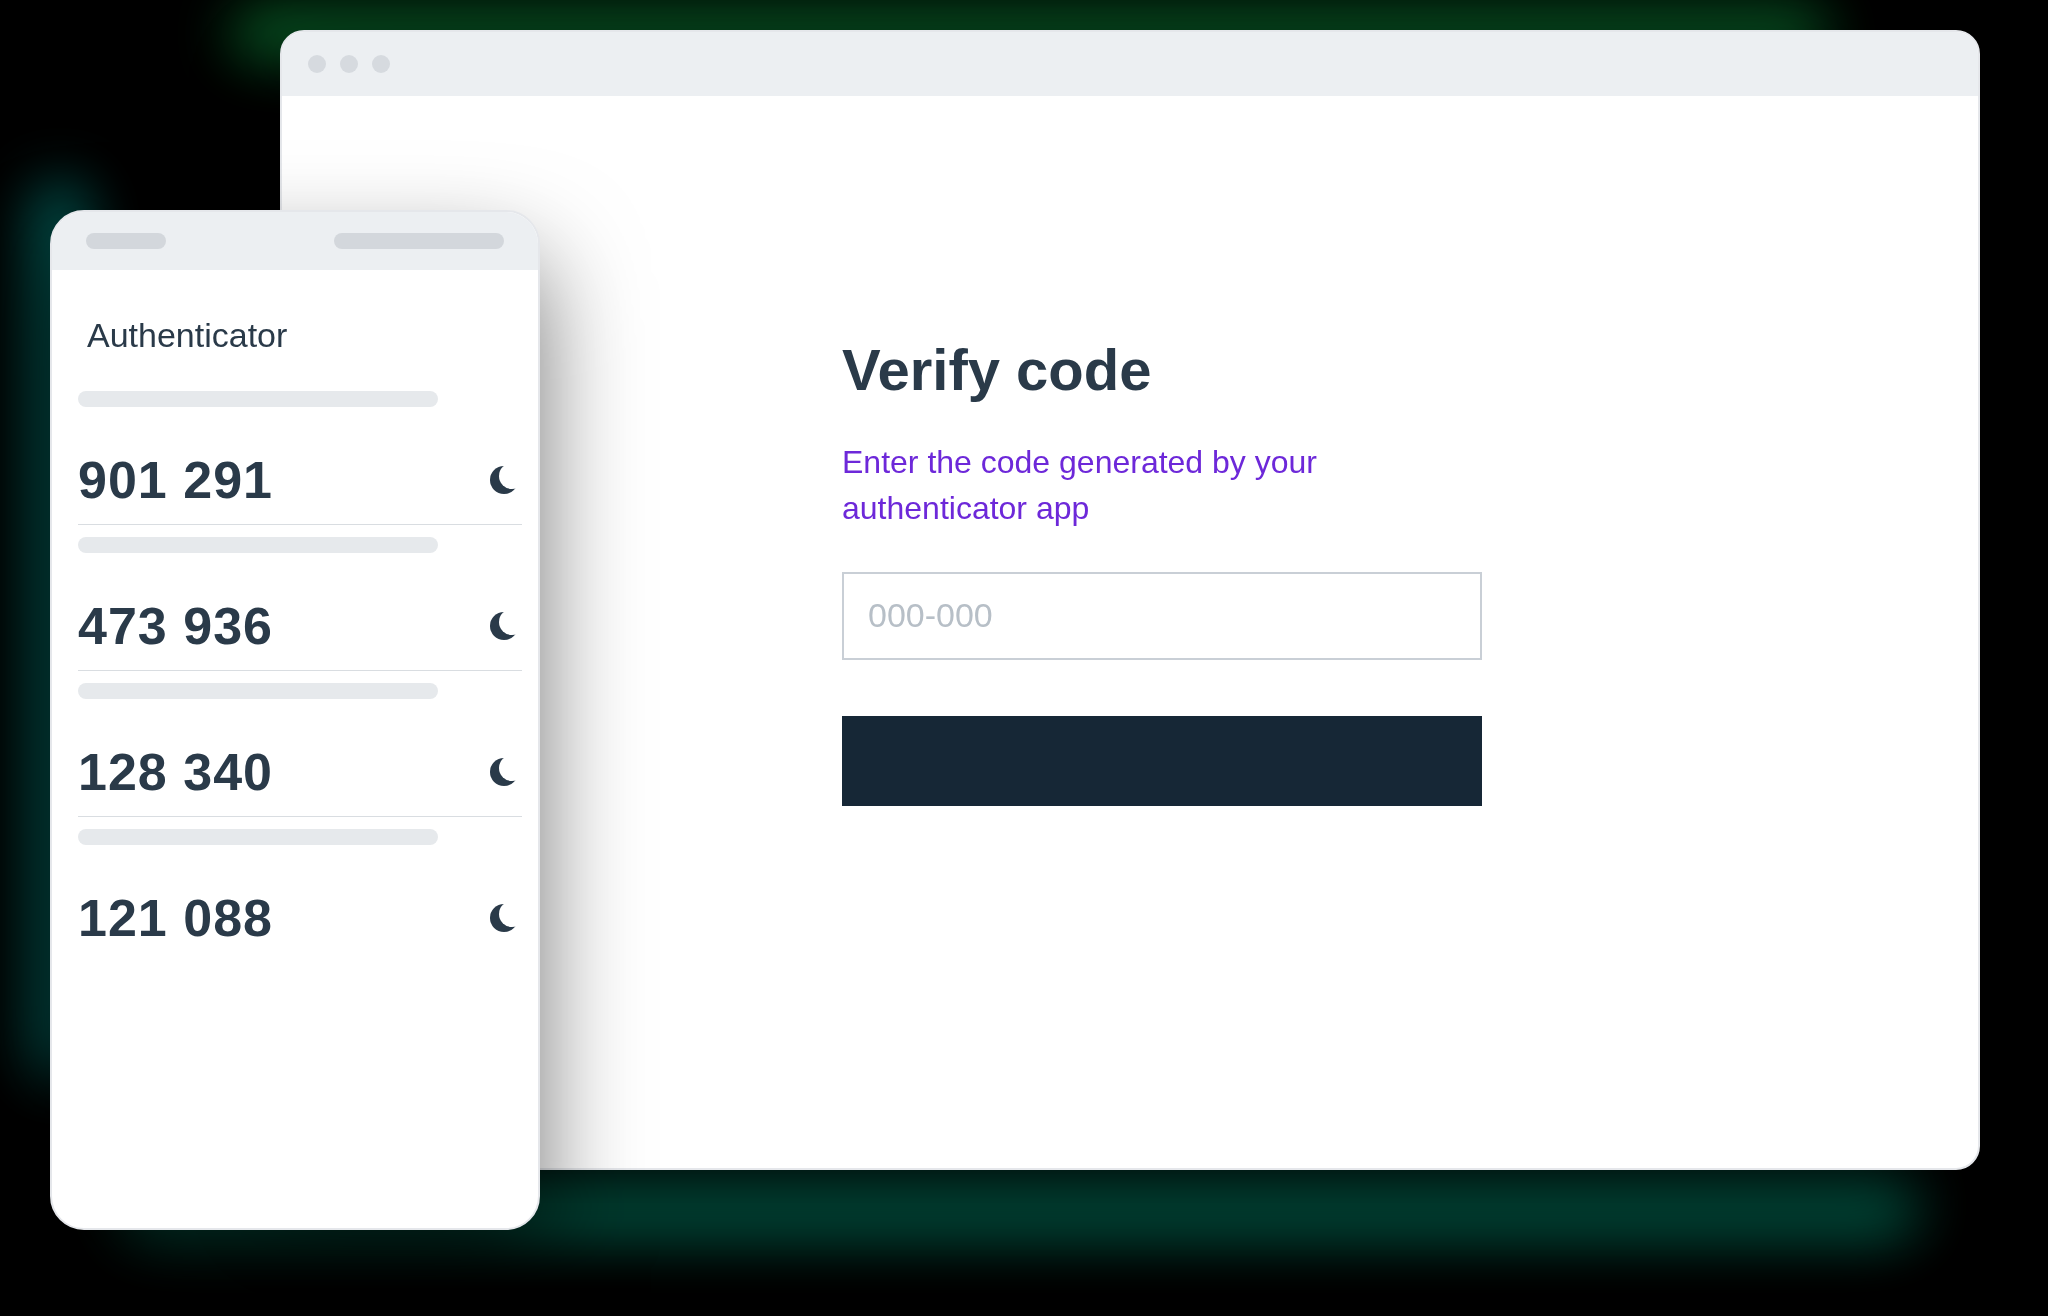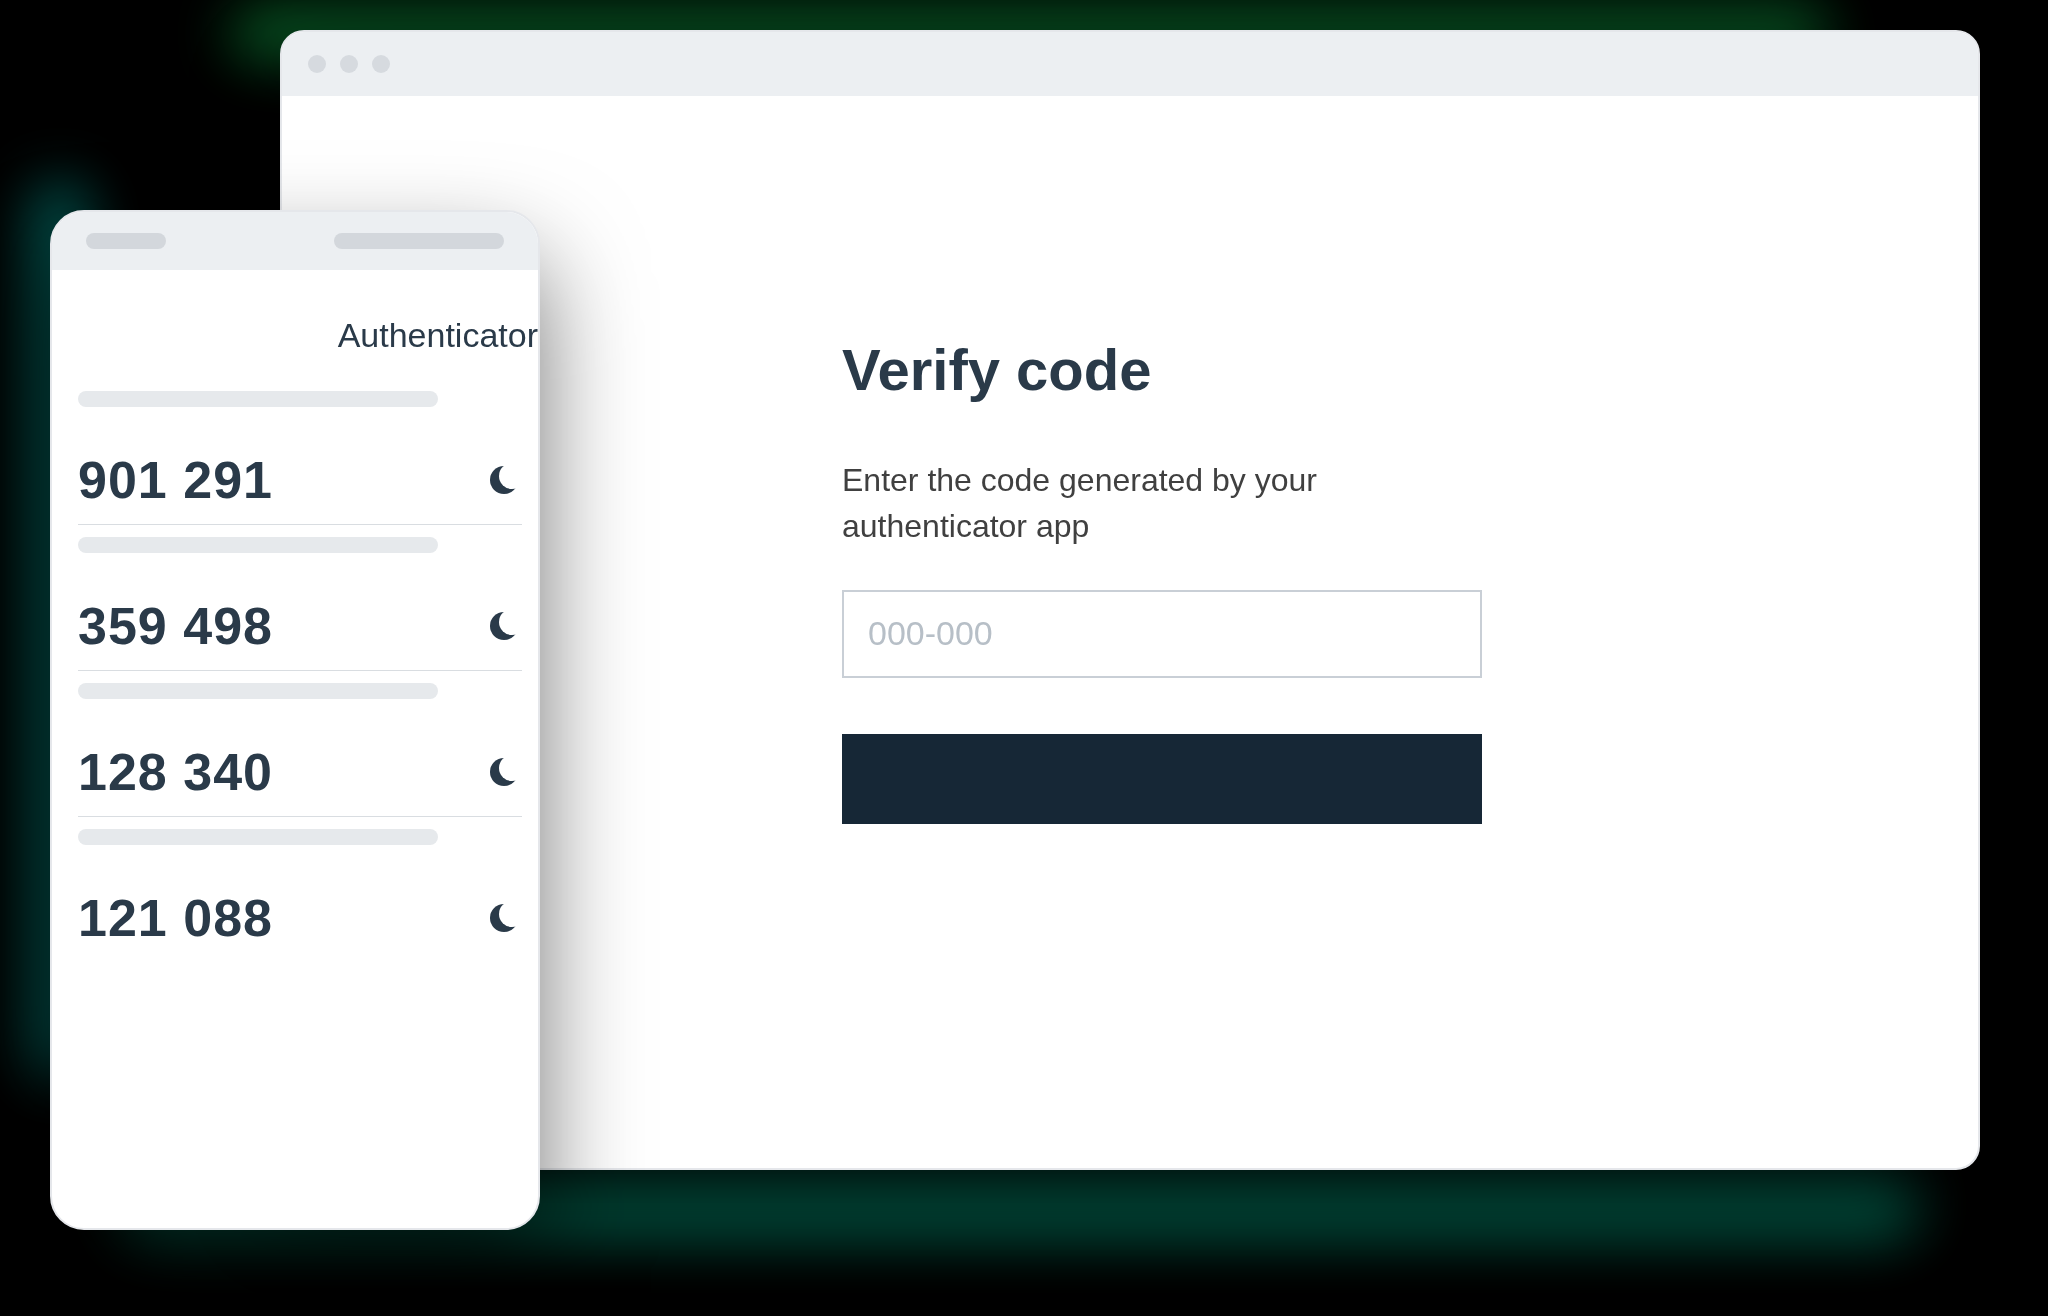--- a/index.html
+++ b/index.html
@@ -48,24 +48,24 @@
     }
     .browser-body {
       padding: 240px 0 0 560px;
     }
     .verify-title {
       font-size: 58px;
       font-weight: 600;
       color: #2a3a49;
     }
     .verify-desc {
-      margin-top: 54px;
+      margin-top: 36px;
       font-size: 32px;
       line-height: 1.45;
-      color: #404040;
+      color: #6d28d9;
       max-width: 640px;
     }
     .code-input {
       margin-top: 40px;
       width: 640px;
       height: 88px;
       border: 2px solid #c9cfd6;
       border-radius: 0;
       font-size: 34px;
       padding: 0 24px;
@@ -103,25 +103,26 @@
       background: #eceff2;
       display:flex;
       justify-content: space-between;
       align-items:center;
       padding: 0 34px;
     }
     .pill { height:16px; border-radius:10px; background:#d3d7dc; }
     .pill.a { width:80px; }
     .pill.b { width:170px; }
     .phone-title {
-      text-align: right;
+      text-align: left;
       font-size: 34px;
       font-weight: 500;
       color: #2a3a49;
       padding: 46px 0 24px;
+      margin-left: 35px;
     }
     .code-list { padding: 0 16px 0 26px; }
     .code-row {
       border-bottom: 1px solid #d9dde1;
       padding: 12px 0 14px;
     }
     .code-row:last-child { border-bottom:none; }
     .code-bar {
       height: 16px;
       width: 360px;
@@ -196,21 +197,21 @@
         <div class="code-bar"></div>
         <div class="code-line">
           <span class="code-num">901 291</span>
           <span class="moon"></span>
         </div>
       </div>
 
       <div class="code-row">
         <div class="code-bar"></div>
         <div class="code-line">
-          <span class="code-num">359 498</span>
+          <span class="code-num">473 936</span>
           <span class="moon"></span>
         </div>
       </div>
 
       <div class="code-row">
         <div class="code-bar"></div>
         <div class="code-line">
           <span class="code-num">128 340</span>
           <span class="moon"></span>
         </div>

